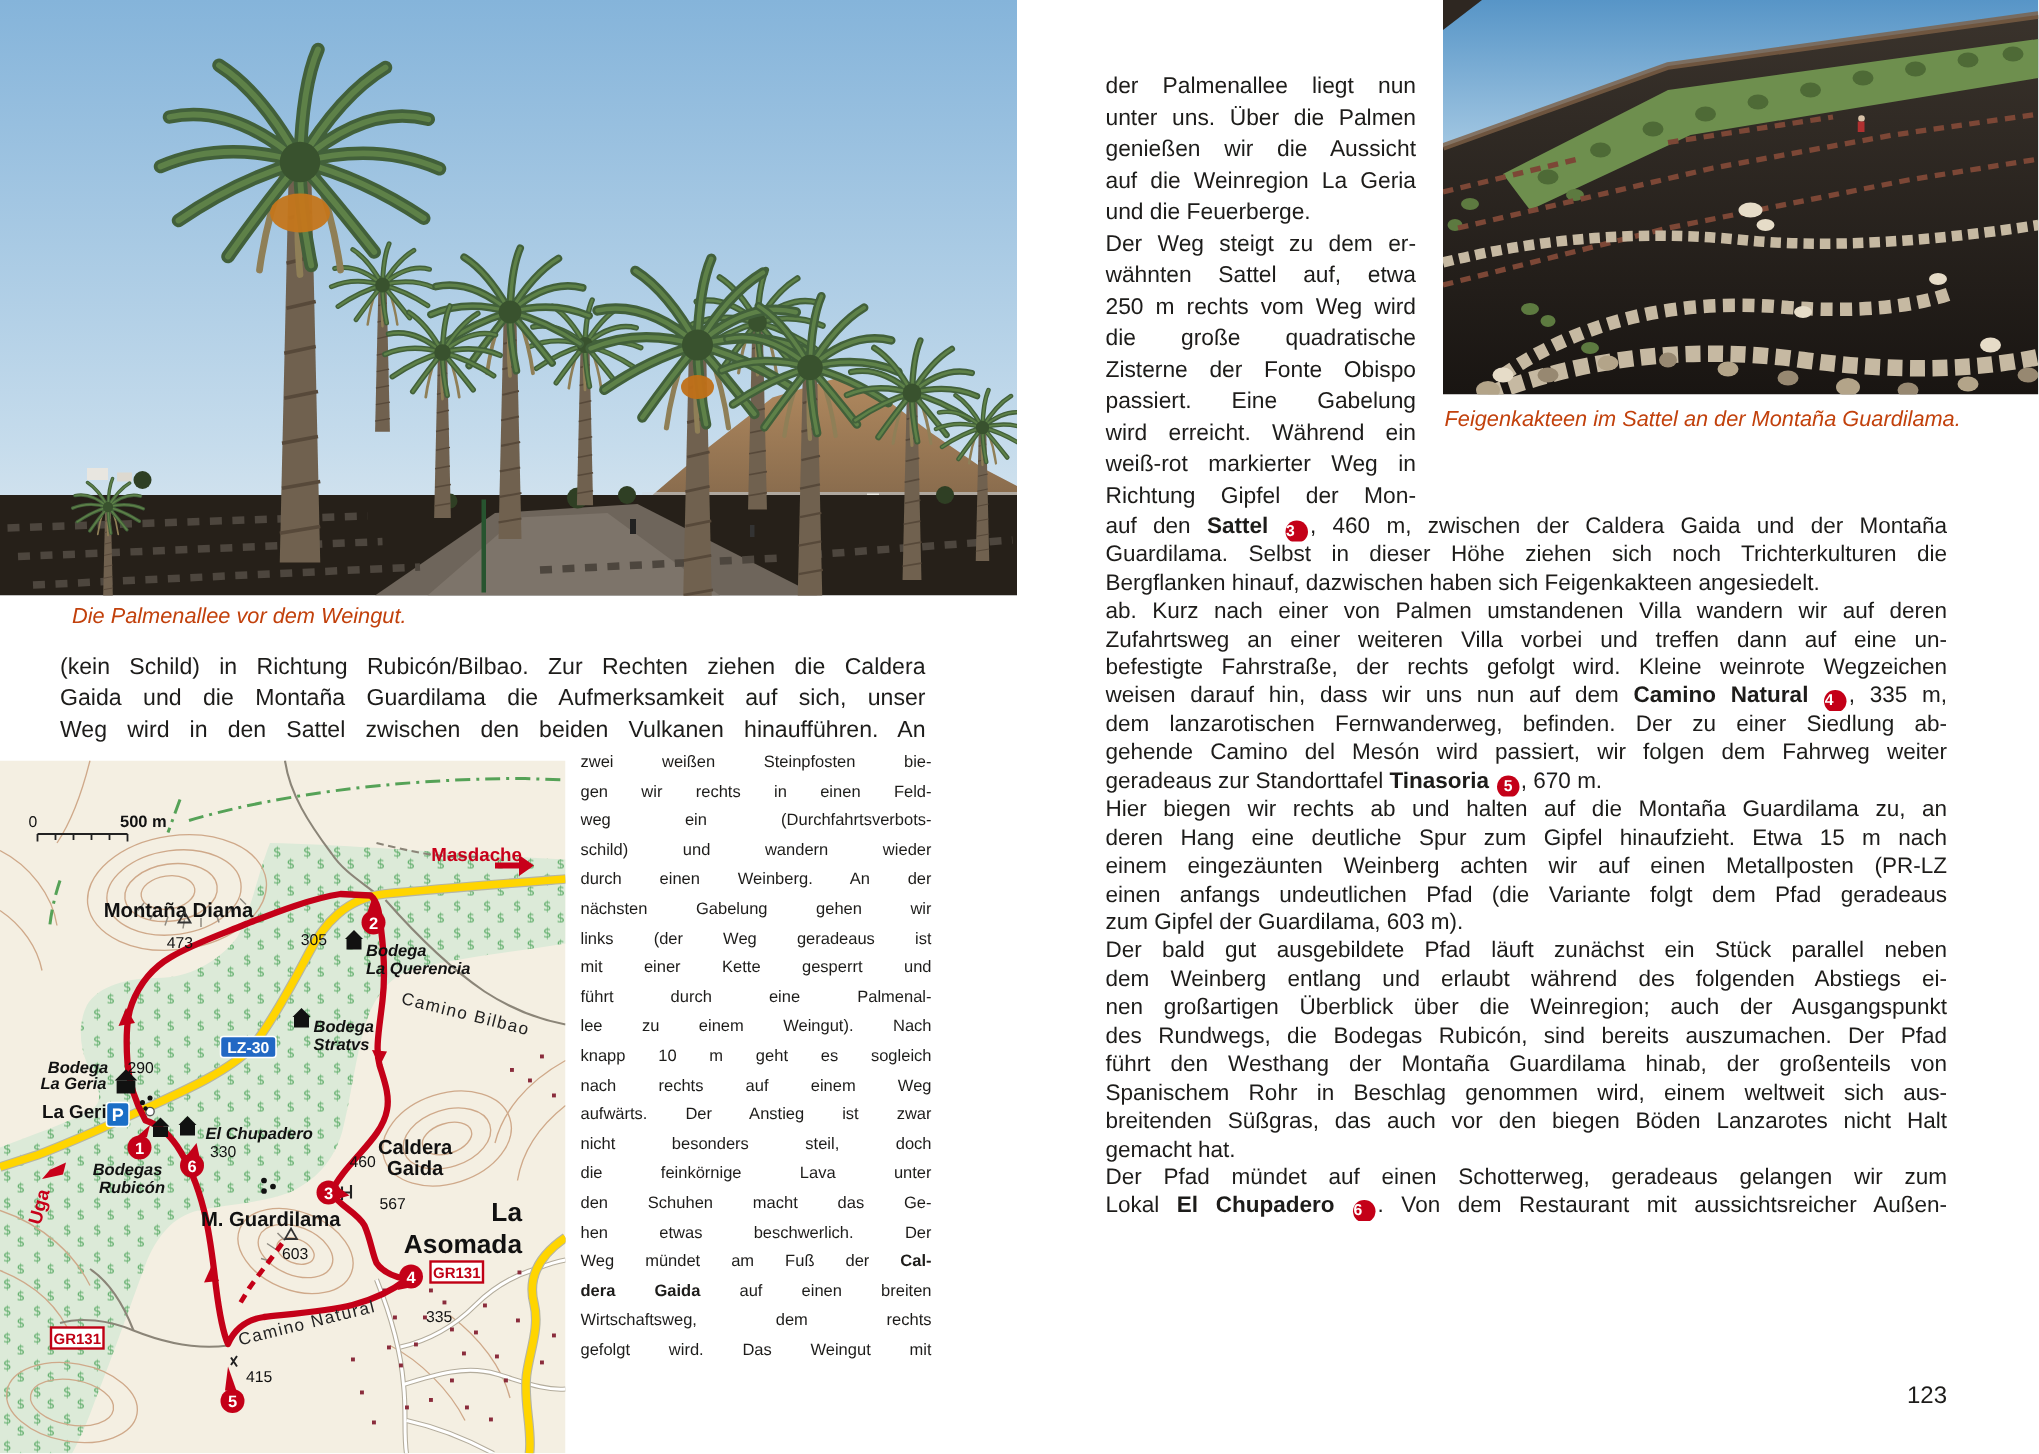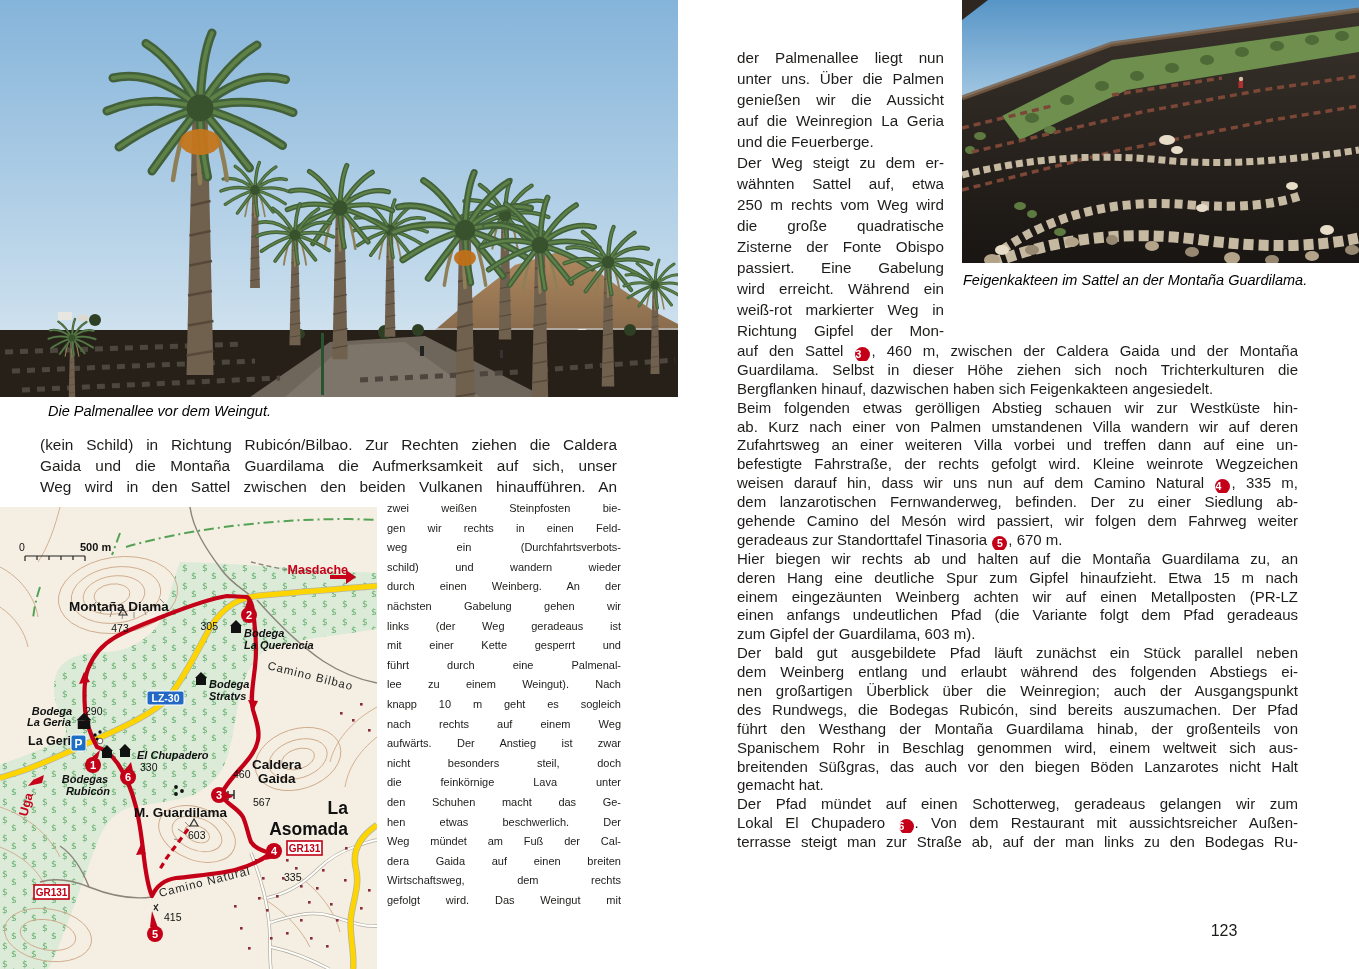--- a/index.html
+++ b/index.html
@@ -1,37 +1,37 @@
 <!DOCTYPE html>
 <html><head>
 <meta charset="utf-8">
 <style>
   html,body{margin:0;padding:0}
   body{width:1359px;height:969px;position:relative;background:#fff;
        font-family:"Liberation Sans",sans-serif;color:#1d1c1a;overflow:hidden}
   .abs{position:absolute}
   svg{display:block}
-  .cap{font-style:italic;font-size:14.5px;color:#000000;line-height:19.5px}
+  .cap{font-style:italic;font-size:14.5px;color:#c2410c;line-height:19.5px}
   .tcol .tl{text-align:justify;text-align-last:justify;overflow:hidden;white-space:nowrap}
   .tcol .tl.nj{text-align:left;text-align-last:auto}
-  .b{font-weight:normal}
+  .b{font-weight:bold}
   .mkr{display:inline-block;width:15px;height:15px;border-radius:50%;background:#c40018;
        color:#fff;font-weight:bold;font-size:10.5px;line-height:15px;text-align:center;
        vertical-align:-2px;margin:0 1px}
   #left-full{left:40px;top:434px;width:577px;font-size:15.4px}
   #left-full .tl{height:21px;line-height:21px}
   #mid-col{left:387px;top:499px;width:234px;font-size:11px}
   #mid-col .tl{height:19.6px;line-height:19.6px}
   #right-narrow{left:737px;top:47px;width:207px;font-size:15.2px}
   #right-narrow .tl{height:21px;line-height:21px}
   #right-wide{left:737px;top:342px;width:561px;font-size:15px}
   #right-wide .tl{height:18.9px;line-height:18.9px}
   #caption-left{left:48px;top:402px;width:560px}
   #caption-right{left:963px;top:271px;width:392px}
-  #page-num{left:1150px;top:922px;width:148px;text-align:center;font-size:16px}
+  #page-num{left:1150px;top:922px;width:148px;text-align:right;font-size:16px}
   
   .lbl{font-weight:bold;font-size:12.5px;fill:#111;font-family:"Liberation Sans",sans-serif}
   .lbl13{font-weight:bold;font-size:13.5px;fill:#111;font-family:"Liberation Sans",sans-serif}
   .big{font-weight:bold;font-size:17.5px;fill:#111;font-family:"Liberation Sans",sans-serif}
   .ital{font-weight:bold;font-style:italic;font-size:11px;fill:#111;font-family:"Liberation Sans",sans-serif}
   .elev{font-size:10.5px;fill:#111;font-family:"Liberation Sans",sans-serif}
   .redlbl{fill:#c8001a;font-weight:bold;font-size:12.5px;font-family:"Liberation Sans",sans-serif}
   .roadlbl{font-size:11.5px;fill:#222;letter-spacing:1px;font-family:"Liberation Sans",sans-serif}
   .badge-txt{fill:#fff;font-weight:bold;font-size:10.5px;font-family:"Liberation Sans",sans-serif}
   .p-txt{fill:#fff;font-weight:bold;font-size:12px;font-family:"Liberation Sans",sans-serif}
@@ -237,21 +237,20 @@
     <div class="tl"><span>Zisterne der Fonte Obispo</span></div>
     <div class="tl"><span>passiert. Eine Gabelung</span></div>
     <div class="tl"><span>wird erreicht. Während ein</span></div>
     <div class="tl"><span>weiß-rot markierter Weg in</span></div>
     <div class="tl"><span>Richtung Gipfel der Mon-</span></div>
   </div>
 <div class="abs tcol" id="right-wide">
     <div class="tl"><span>auf den </span><span class="b">Sattel</span><span> </span><span class="mkr">3</span><span>, 460 m, zwischen der Caldera Gaida und der Montaña</span></div>
     <div class="tl"><span>Guardilama. Selbst in dieser Höhe ziehen sich noch Trichterkulturen die</span></div>
     <div class="tl nj"><span>Bergflanken hinauf, dazwischen haben sich Feigenkakteen angesiedelt.</span></div>
-    <div class="tl"><span>Beim folgenden etwas gerölligen Abstieg schauen wir zur Westküste hin-</span></div>
     <div class="tl"><span>ab. Kurz nach einer von Palmen umstandenen Villa wandern wir auf deren</span></div>
     <div class="tl"><span>Zufahrtsweg an einer weiteren Villa vorbei und treffen dann auf eine un-</span></div>
     <div class="tl"><span>befestigte Fahrstraße, der rechts gefolgt wird. Kleine weinrote Wegzeichen</span></div>
     <div class="tl"><span>weisen darauf hin, dass wir uns nun auf dem </span><span class="b">Camino Natural</span><span> </span><span class="mkr">4</span><span>, 335 m,</span></div>
     <div class="tl"><span>dem lanzarotischen Fernwanderweg, befinden. Der zu einer Siedlung ab-</span></div>
     <div class="tl"><span>gehende Camino del Mesón wird passiert, wir folgen dem Fahrweg weiter</span></div>
     <div class="tl nj"><span>geradeaus zur Standorttafel </span><span class="b">Tinasoria</span><span> </span><span class="mkr">5</span><span>, 670 m.</span></div>
     <div class="tl"><span>Hier biegen wir rechts ab und halten auf die Montaña Guardilama zu, an</span></div>
     <div class="tl"><span>deren Hang eine deutliche Spur zum Gipfel hinaufzieht. Etwa 15 m nach</span></div>
     <div class="tl"><span>einem eingezäunten Weinberg achten wir auf einen Metallposten (PR-LZ</span></div>
@@ -260,21 +259,20 @@
     <div class="tl"><span>Der bald gut ausgebildete Pfad läuft zunächst ein Stück parallel neben</span></div>
     <div class="tl"><span>dem Weinberg entlang und erlaubt während des folgenden Abstiegs ei-</span></div>
     <div class="tl"><span>nen großartigen Überblick über die Weinregion; auch der Ausgangspunkt</span></div>
     <div class="tl"><span>des Rundwegs, die Bodegas Rubicón, sind bereits auszumachen. Der Pfad</span></div>
     <div class="tl"><span>führt den Westhang der Montaña Guardilama hinab, der großenteils von</span></div>
     <div class="tl"><span>Spanischem Rohr in Beschlag genommen wird, einem weltweit sich aus-</span></div>
     <div class="tl"><span>breitenden Süßgras, das auch vor den biegen Böden Lanzarotes nicht Halt</span></div>
     <div class="tl nj"><span>gemacht hat.</span></div>
     <div class="tl"><span>Der Pfad mündet auf einen Schotterweg, geradeaus gelangen wir zum</span></div>
     <div class="tl"><span>Lokal </span><span class="b">El Chupadero</span><span> </span><span class="mkr">6</span><span>. Von dem Restaurant mit aussichtsreicher Außen-</span></div>
-    <div class="tl"><span>terrasse steigt man zur Straße ab, auf der man links zu den </span><span class="b">Bodegas Ru-</span></div>
   </div>
 
 <div class="abs" id="page-num">123</div>
 
 <div class="abs" id="map" style="left:0;top:507px">
 <svg width="377" height="462" viewBox="0 0 377 462">
   <defs>
     <pattern id="vines" width="20" height="18" patternUnits="userSpaceOnUse">
       <text x="2" y="10" class="vine">$</text>
       <text x="11" y="18" class="vine">$</text>

